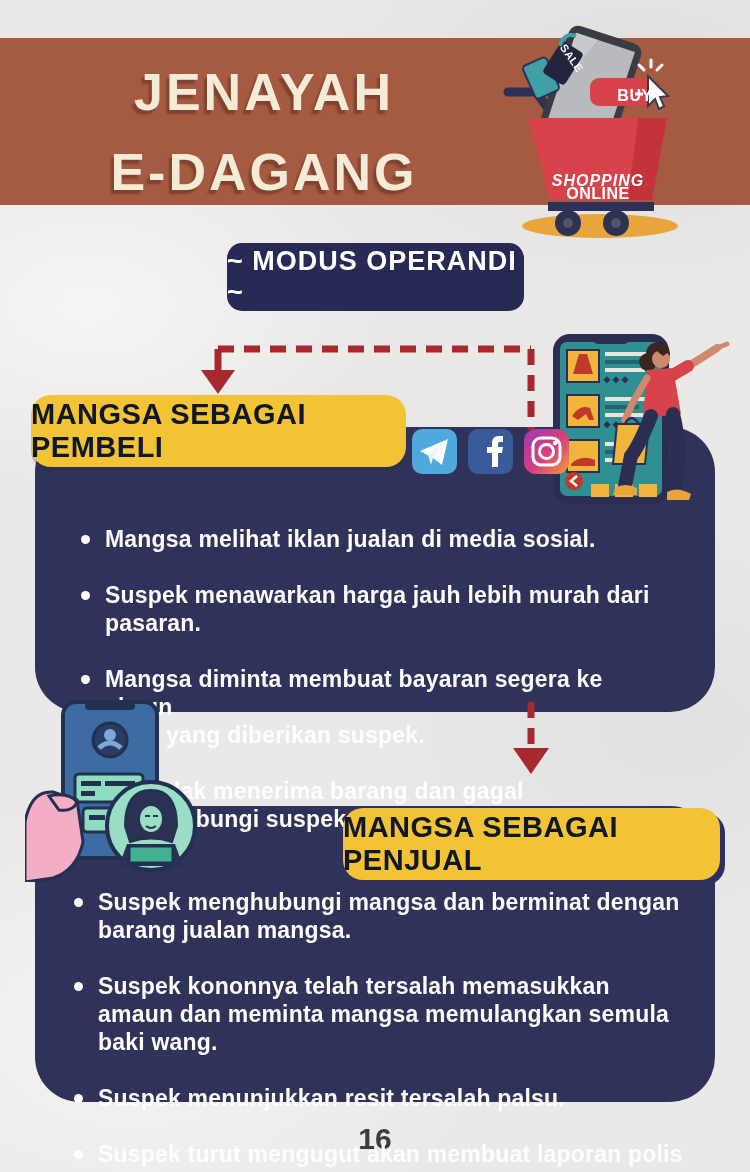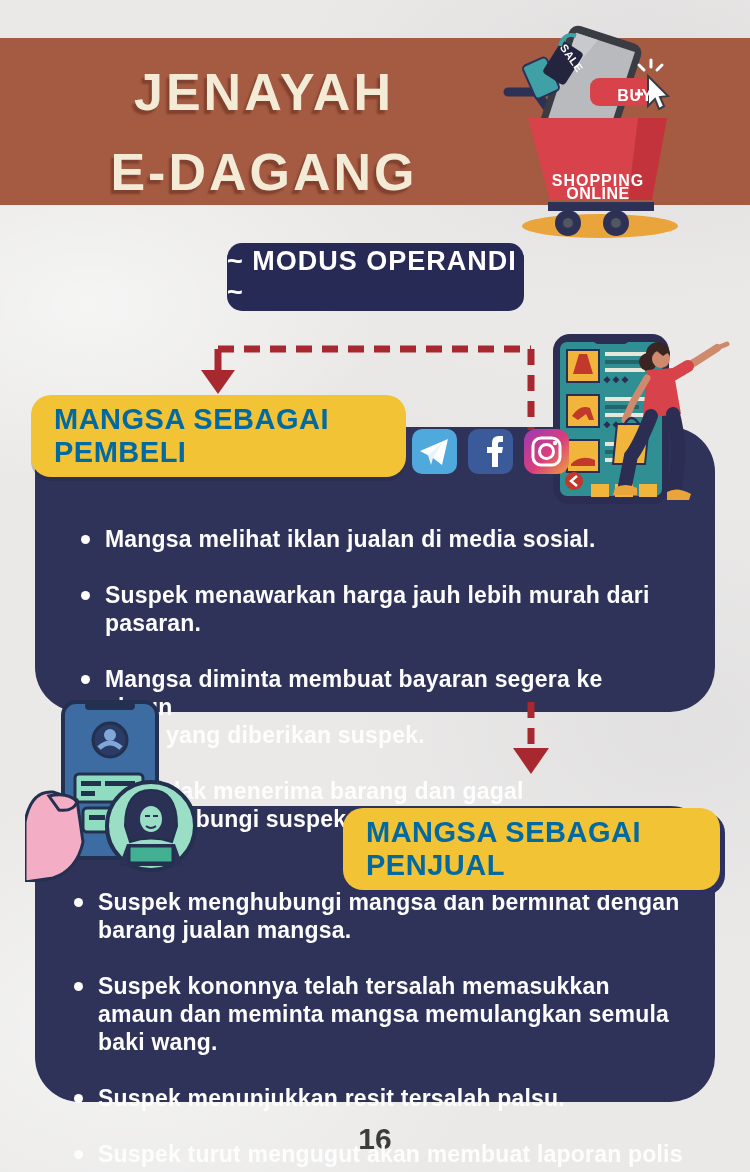--- a/index.html
+++ b/index.html
@@ -35,21 +35,21 @@
     text-shadow: -3px 4px 2px rgba(93,42,28,0.5);
     margin-top: 8px;
   }
 
   .cart-illu { position: absolute; left: 498px; top: 18px; width: 207px; height: 222px; z-index: 4; }
   .cart-txt {
     position: absolute; z-index: 5; color: #ffffff; text-align: center;
     font-weight: bold; width: 120px; left: 538px;
   }
   .cart-txt.l1 { top: 149px; font-size: 16px; letter-spacing: 0.5px; margin-top: 36px; }
-  .cart-txt.l2 { top: 172px; font-size: 16px; letter-spacing: 1px; }
+  .cart-txt.l2 { top: 172px; font-size: 16px; letter-spacing: 1px; font-style: italic; }
   .buy-txt {
     position: absolute; left: 613px; top: 87px; width: 44px; z-index: 5;
     color: #fff; font-weight: bold; font-size: 16px; letter-spacing: 0.5px; text-align: center;
   }
   .sale-txt {
     position: absolute; left: 556px; top: 52px; z-index: 6;
     color: #fff; font-weight: bold; font-size: 11px; letter-spacing: 0.5px;
     transform: rotate(55deg);
   }
 
@@ -67,26 +67,25 @@
 
   
   .card {
     position: absolute; left: 35px; width: 680px;
     background: #2f3259; border-radius: 45px; z-index: 1;
   }
   #card-buyer { top: 427px; height: 285px; }
   #card-seller { top: 806px; height: 296px; }
 
   .badge {
-    position: absolute; height: 82px;
+    position: absolute; height: 72px;
     background: #f2c335; border-radius: 20px;
     display: flex; align-items: center; justify-content: center;
-    color: #0369a1; font-size: 29px; font-weight: bold; letter-spacing: 0.5px;
+    color: #0f172a; font-size: 29px; font-weight: bold; letter-spacing: 0.5px;
     z-index: 6;
-    padding-left: 23px;
   }
   #badge-buyer { left: 31px; top: 395px; width: 375px; box-shadow: 0 4px 0 rgba(40,40,60,0.25); }
   #badge-seller { left: 343px; top: 776px; width: 377px; box-shadow: 5px 5px 0 #2d3060; margin-top: 32px; }
 
   .bullets {
     position: absolute; margin: 0; padding: 0; list-style: none;
     color: #fdfdfd; font-size: 23px; font-weight: bold;
     line-height: 28px; letter-spacing: 0.2px; white-space: pre-line;
     z-index: 5;
   }

